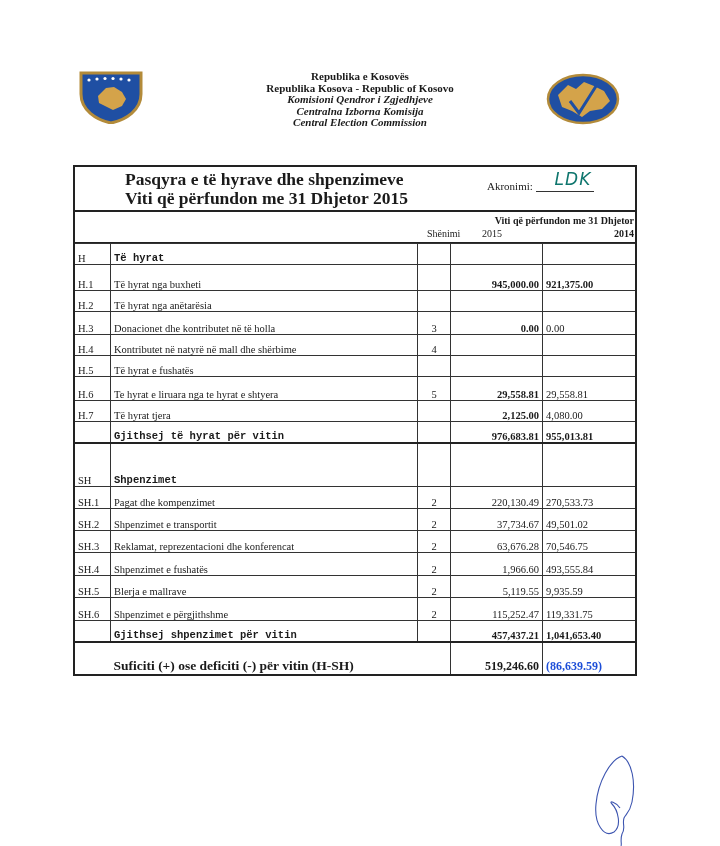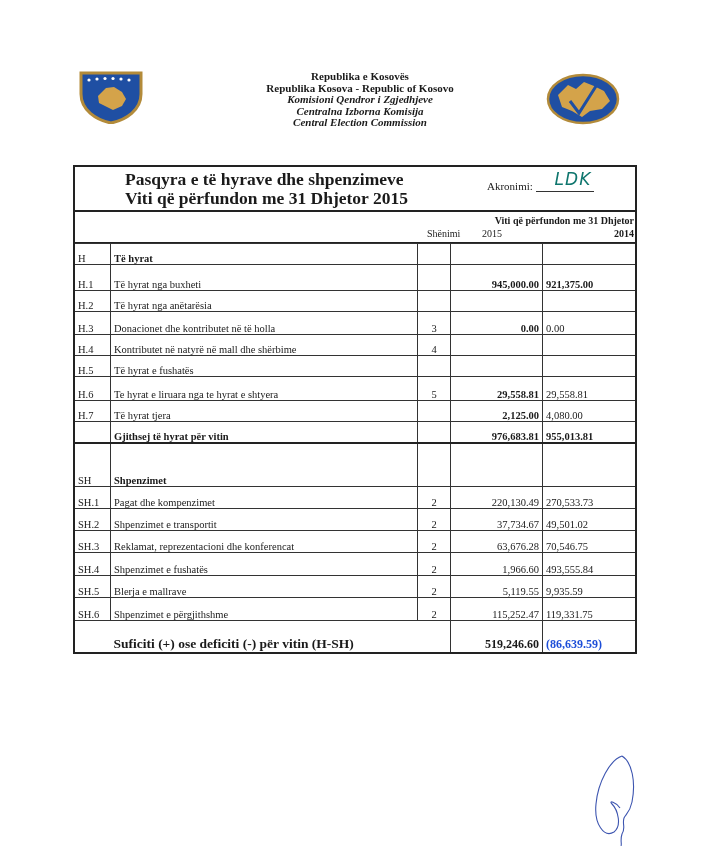--- a/index.html
+++ b/index.html
@@ -32,21 +32,21 @@
   .head2 .y2 { position: absolute; right: 1px; top: 16px; font-weight: bold; }
 
   table { border-collapse: collapse; width: 100%; font-size: 10.5px; table-layout: fixed; }
   td { border: 1px solid #333; padding: 0 3px; height: 20px; vertical-align: bottom; white-space: nowrap;
        overflow: hidden; }
   td.code { width: 29px; border-left: none; }
   td.label { width: 300px; }
   td.note { width: 26px; text-align: center; }
   td.v1 { width: 85px; text-align: right; }
   td.v2 { text-align: left; border-right: none; }
-  tr.bold td.label, tr.section td.label { font-weight: bold; }
+  tr.bold td.label, tr.section td.label { font-weight: bold; font-family: Liberation Mono, monospace; }
   td.b { font-weight: bold; }
   tr.tall td { height: 42px; }
   tr.total td { border-bottom: 2px solid #222; }
   tr.result td { height: 31px; font-weight: bold; font-size: 13.5px; border-bottom: none; margin-left: 18px; }
   tr.result td.v1, tr.result td.v2 { font-size: 12px; }
   .neg { color: #1d4ed8; }
 
   .signature { position: absolute; left: 588px; top: 752px; width: 60px; height: 94px; }
 </style>
 </head>
@@ -206,20 +206,27 @@
         <td class="v1">5,119.55</td>
         <td class="v2">9,935.59</td>
       </tr>
       <tr style="height:23px">
         <td class="code">SH.6</td>
         <td class="label">Shpenzimet e përgjithshme</td>
         <td class="note">2</td>
         <td class="v1">115,252.47</td>
         <td class="v2">119,331.75</td>
       </tr>
+      <tr class="bold total">
+        <td class="code"></td>
+        <td class="label">Gjithsej shpenzimet për vitin</td>
+        <td class="note"></td>
+        <td class="v1 b">457,437.21</td>
+        <td class="v2 b">1,041,653.40</td>
+      </tr>
       <tr class="result">
         <td class="code" style="border-right:none"></td>
         <td class="label" colspan="2" style="border-left:none">Suficiti (+) ose deficiti (-) për vitin (H-SH)</td>
         <td class="v1">519,246.60</td>
         <td class="v2 neg">(86,639.59)</td>
       </tr>
     </tbody>
   </table>
 </div>
 

